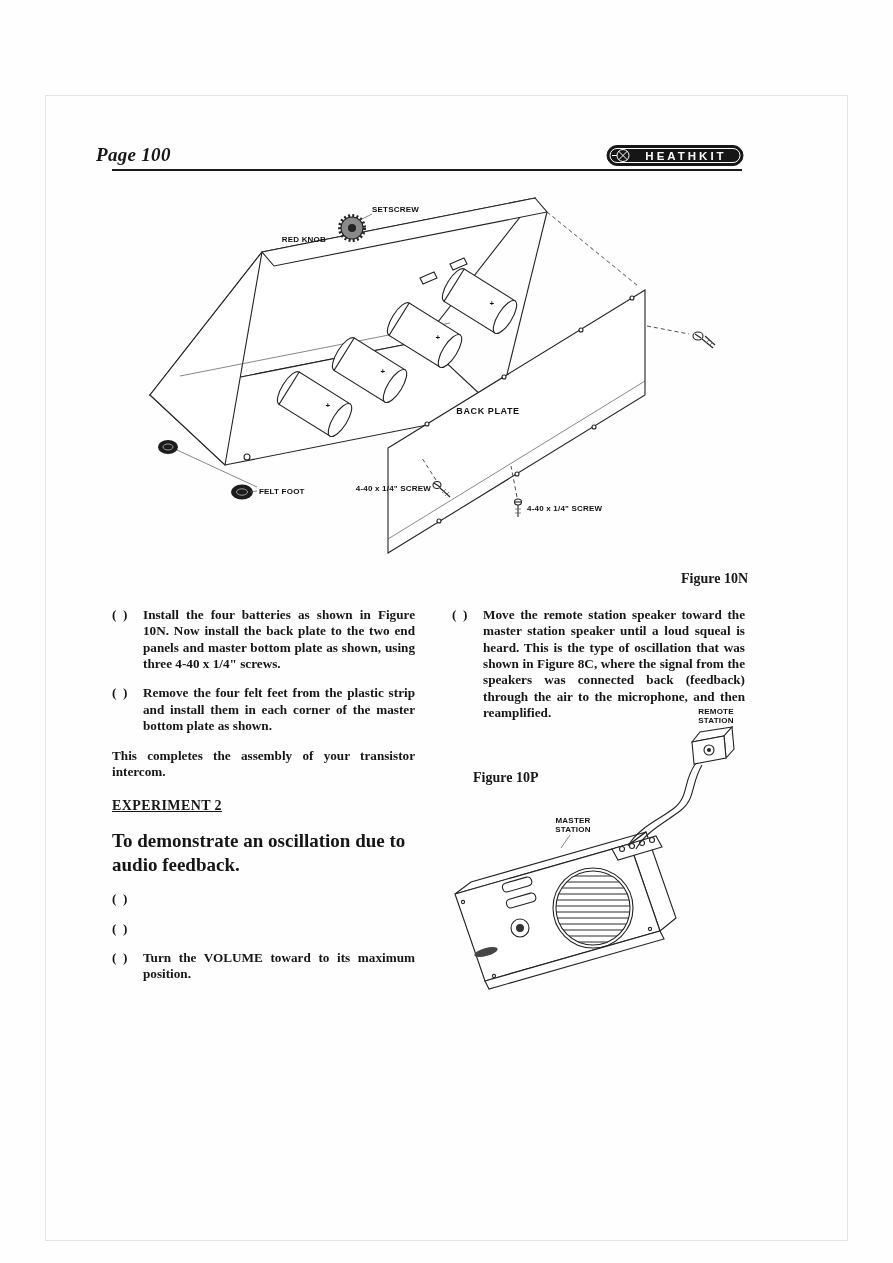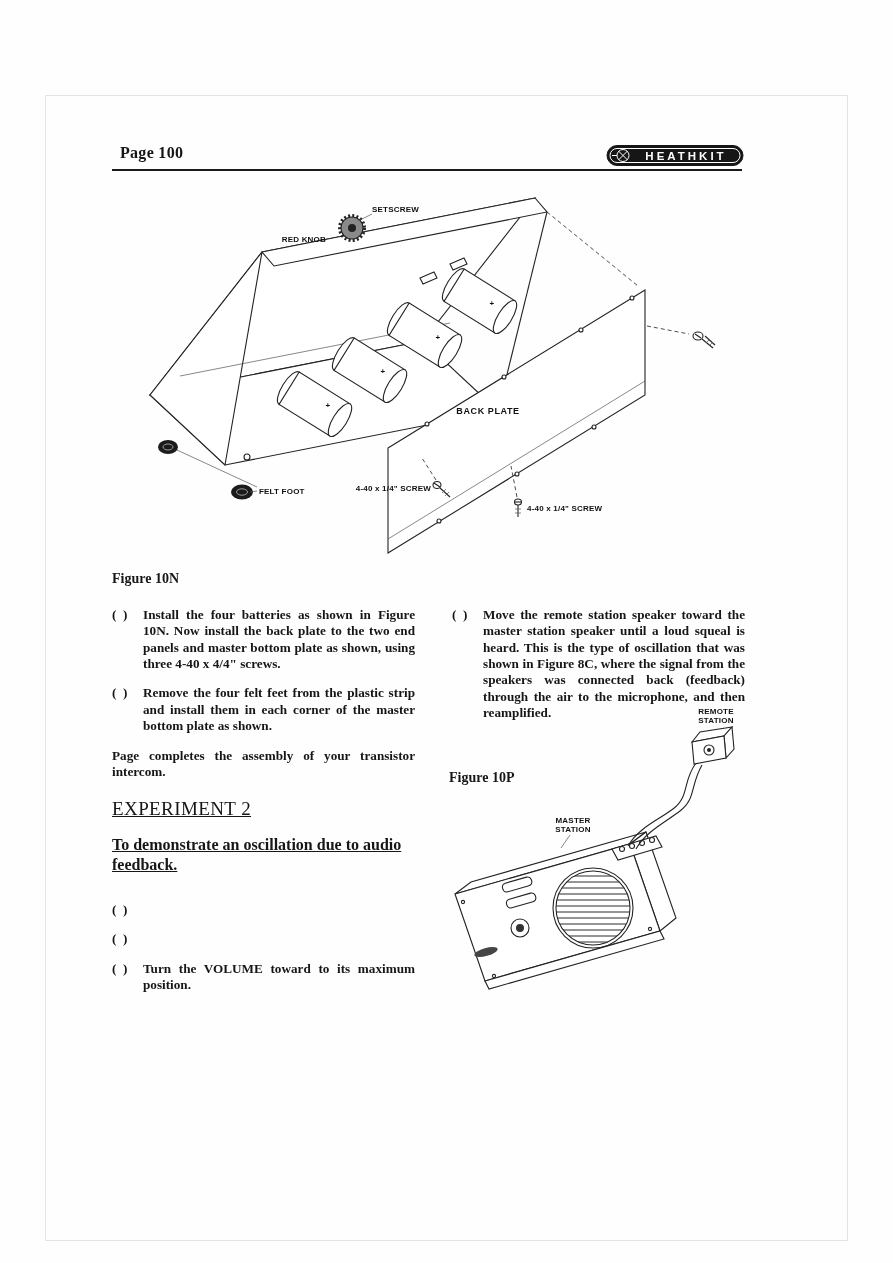--- a/index.html
+++ b/index.html
@@ -1,35 +1,35 @@
 <!DOCTYPE html>
 <html><head>
 <meta charset="utf-8">
 <style>
   * { margin:0; padding:0; box-sizing:border-box; }
   html,body { width:893px; height:1263px; }
   body { background:#ffffff; font-family:"Liberation Serif", serif; color:#161616; position:relative; }
   .page { position:absolute; inset:0; background:#fefefe; overflow:hidden; }
   .scan-border { position:absolute; left:45px; top:95px; width:803px; height:1146px; border:1px solid #e3e3e0; }
-  .page-num { position:absolute; left:120px; top:144px; font-size:16px; font-weight:600; letter-spacing:.3px; }
+  .page-num { position:absolute; left:96px; top:144px; font-size:19px; font-weight:600; letter-spacing:.3px;font-style:italic; }
   .logo { position:absolute; left:606px; top:144px; }
   .rule { position:absolute; left:112px; top:169px; width:630px; height:2px; background:#1b1b1b; }
   .fig10n { position:absolute; left:120px; top:186px; }
-  .caption-10n { position:absolute; left:112px; top:571px; width:620px; text-align:left; font-weight:700; font-size:14px; }
+  .caption-10n { position:absolute; left:128px; top:571px; width:620px; text-align:right; font-weight:700; font-size:14px; }
   .col-left  { position:absolute; left:112px; top:607px; width:303px; font-weight:600; }
   .col-right { position:absolute; left:452px; top:607px; width:293px; font-weight:600; }
   .step { display:flex; margin-bottom:13px; font-size:13.2px; line-height:1.24; }
   .step .cb { flex:0 0 31px; white-space:pre; }
   .step .tx { flex:1; text-align:justify; }
   .para { font-size:13.2px; line-height:1.24; text-align:justify; margin-bottom:14px; }
-  .exp-head { display:inline-block; font-weight:400; text-decoration:underline; margin:4px 0 15px; font-size:19px; letter-spacing:.4px; }
-  .goal { font-size:16px; line-height:1.24; text-decoration:underline; margin-bottom:27px; }
+  .exp-head { display:inline-block; font-weight:700; text-decoration:underline; margin:4px 0 15px; font-size:14px; letter-spacing:.4px; }
+  .goal { font-size:19px; line-height:1.24; margin-bottom:15px; }
   .u { text-decoration:underline; }
   .fig10p { position:absolute; left:430px; top:696px; }
-  .caption-10p { position:absolute; left:449px; top:770px; font-weight:700; font-size:14px; }
+  .caption-10p { position:absolute; left:473px; top:770px; font-weight:700; font-size:14px; }
   svg text { font-family:"Liberation Sans", sans-serif; }
   .ln  { fill:none; stroke:#232323; stroke-width:1.1; }
   .lnw { fill:#fff;  stroke:#232323; stroke-width:1.1; }
   .dash { fill:none; stroke:#3a3a3a; stroke-width:.9; stroke-dasharray:4 3; }
   .lbl { font-size:8px; fill:#101010; font-weight:700; letter-spacing:.2px; }
   .lbl2 { font-size:9px; fill:#101010; font-weight:700; letter-spacing:.6px; }
   .thin { stroke:#555; stroke-width:.7; }
 </style>
 </head>
 <body>
@@ -154,27 +154,27 @@
     </g>
     <line class="dash" x1="397" y1="311" x2="391" y2="280"></line>
     <text class="lbl" x="407" y="325">4-40 x 1/4" SCREW</text>
   </svg>
 
   <div class="caption-10n">Figure 10N</div>
 
   <div class="col-left">
     <div class="step">
       <span class="cb">(  )</span>
-      <p class="tx">Install the four batteries as shown in Figure 10N.  Now install the back plate to the two end panels and master bottom plate as shown, using three 4-40 x 4/4" screws.</p>
+      <p class="tx">Install the four batteries as shown in Figure 10N.  Now install the back plate to the two end panels and master bottom plate as shown, using three 4-40 x 1/4" screws.</p>
     </div>
     <div class="step">
       <span class="cb">(  )</span>
       <p class="tx">Remove the four felt feet from the plastic strip and install them in each corner of the master bottom plate as shown.</p>
     </div>
-    <p class="para">Page completes the assembly of your transistor intercom.</p>
+    <p class="para">This completes the assembly of your transistor intercom.</p>
 
     <div>
       <span class="exp-head">EXPERIMENT 2</span>
     </div>
     <p class="goal">To demonstrate an oscillation due to audio feedback.</p>
 
     <div class="step">
       <span class="cb">(  )</span>
     </div>
     <div class="step">

